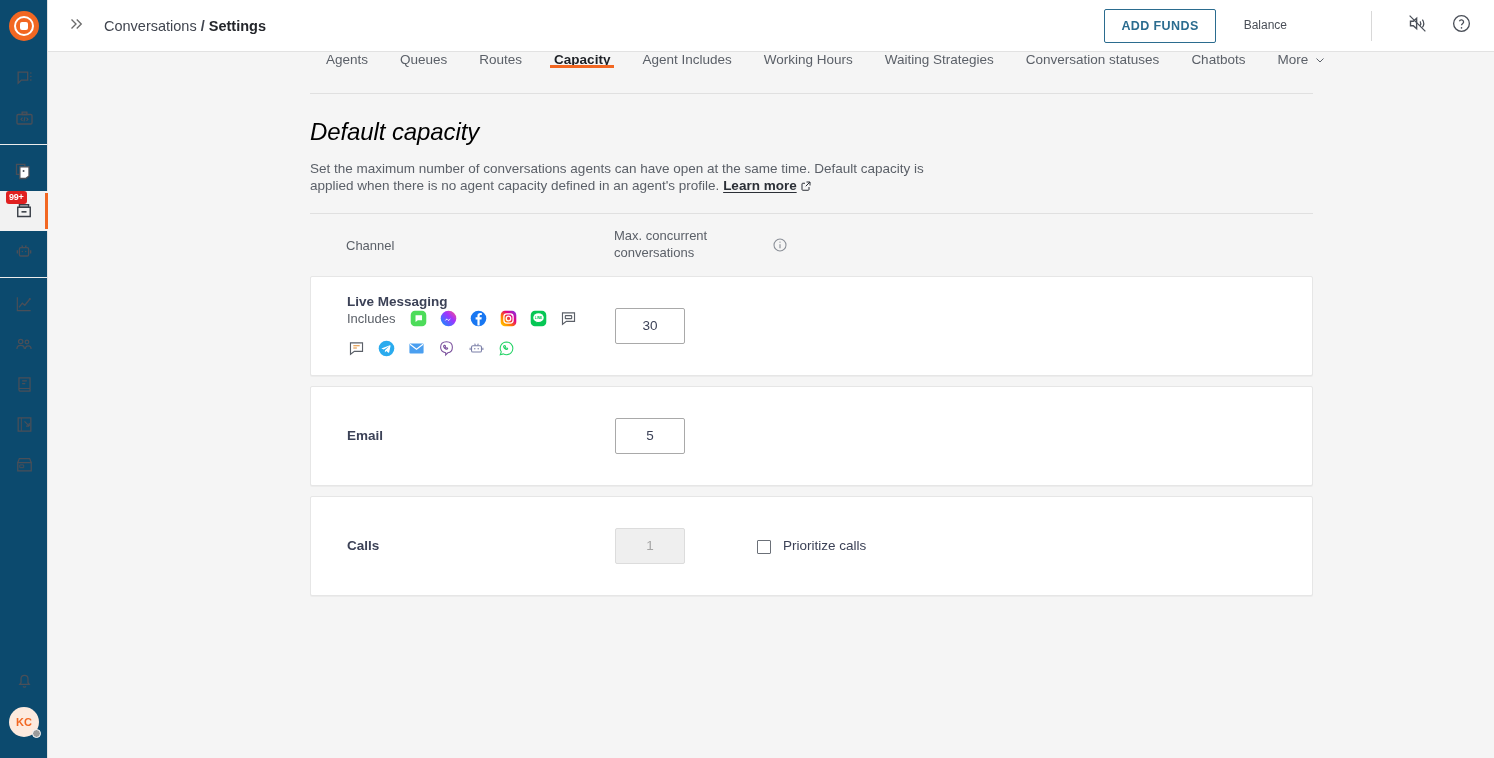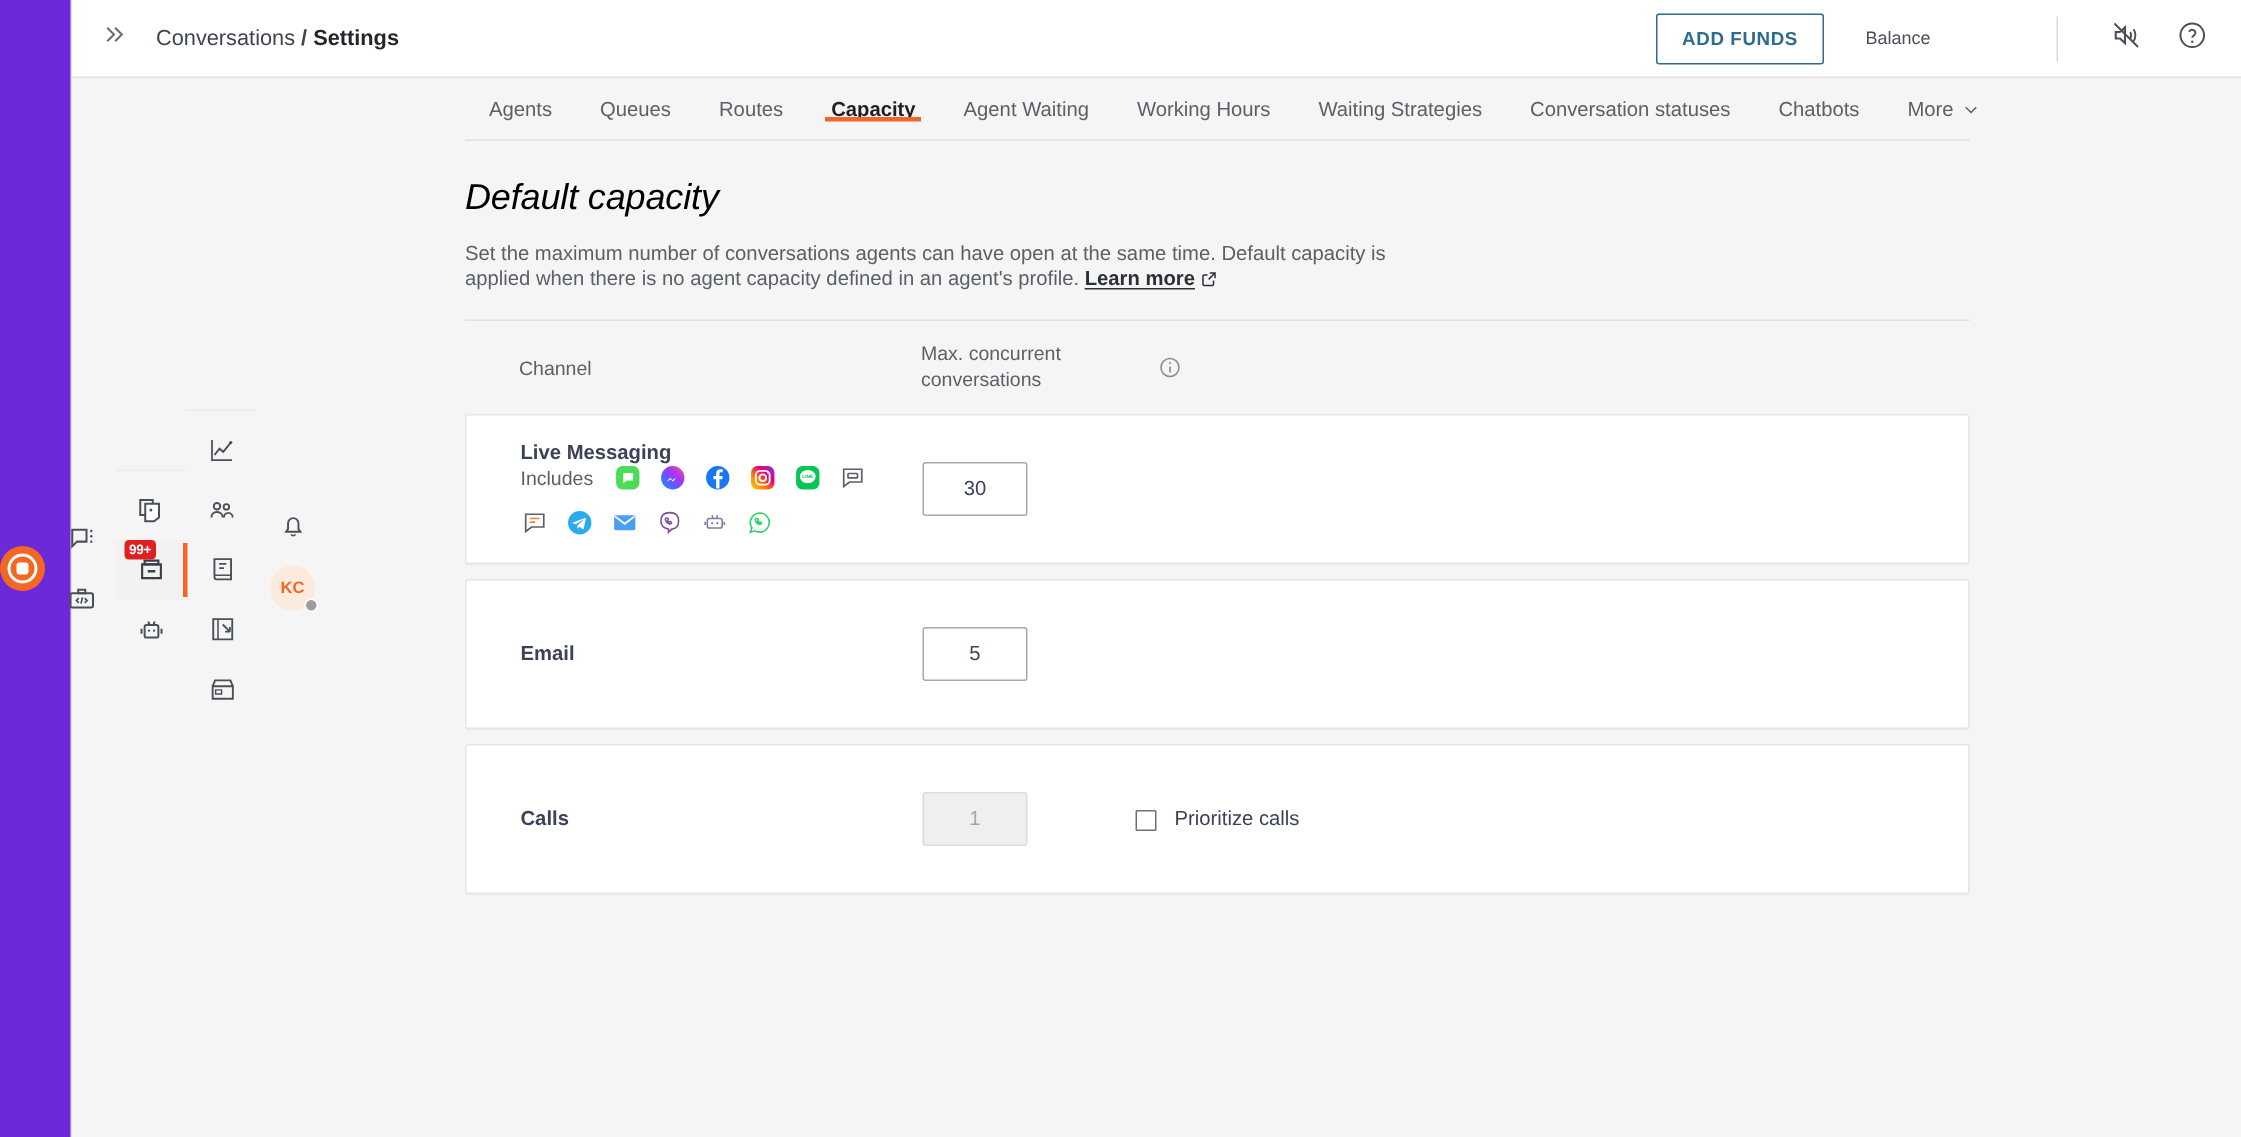--- a/index.html
+++ b/index.html
@@ -9,23 +9,23 @@
     overflow: hidden;
     font-family: "Liberation Sans", sans-serif;
     background: #f5f5f5;
     color: #3c4257;
   }
   .app { display: flex; width: 1494px; height: 758px; }
 
   
   .sidebar {
     width: 48px; height: 758px; flex: 0 0 48px;
-    background: #6d28d9;
+    background: #0c4a6e;
     border-right: 1px solid #e2e2e2;
-    display: flex; flex-direction: row; align-items: center;
+    display: flex; flex-direction: column; align-items: center;
     position: relative;
   }
   .logo-wrap { height: 52px; display: flex; align-items: center; justify-content: center; }
   .logo {
     width: 30px; height: 30px; border-radius: 50%;
     background: #f26722;
     display: flex; align-items: center; justify-content: center;
   }
   .logo .ring {
     width: 20px; height: 20px; border-radius: 50%;
@@ -96,21 +96,21 @@
   .vdiv { width: 1px; height: 30px; background: #d8d8d8; margin: 0 28px 0 84px; }
   .icon-btn { width: 34px; height: 34px; display: flex; align-items: center; justify-content: center; color: #5b6068; cursor: pointer; }
   .icon-btn + .icon-btn { margin-left: 10px; }
 
   
   .tabbar {
     height: 42px; flex: 0 0 42px; background: #f5f5f5;
     display: flex; align-items: stretch;
     padding-left: 262px;
   }
-  .tabs { display: flex; align-items: center; border-bottom: 1px solid #e0e0e0; width: 1003px; }
+  .tabs { display: flex; align-items: flex-start; border-bottom: 1px solid #e0e0e0; width: 1003px; }
   .tab {
     display: flex; align-items: center; padding: 0 16px;
     font-size: 13.5px; color: #5b6068; cursor: pointer;
     position: relative; white-space: nowrap;
   }
   .tab.active { color: #1d2025; font-weight: bold; }
   .tab.active::after {
     content: ""; position: absolute; left: 12px; right: 12px; bottom: -1px;
     height: 3px; background: #f26722;
   }
@@ -370,21 +370,21 @@
         <div class="tab">
             <span>Queues</span>
           </div>
         <div class="tab">
             <span>Routes</span>
           </div>
         <div class="tab active">
             <span>Capacity</span>
           </div>
         <div class="tab">
-            <span>Agent Waiting</span>
+            <span>Agent Includes</span>
           </div>
         <div class="tab">
             <span>Working Hours</span>
           </div>
         <div class="tab">
             <span>Waiting Strategies</span>
           </div>
         <div class="tab">
             <span>Conversation statuses</span>
           </div>

